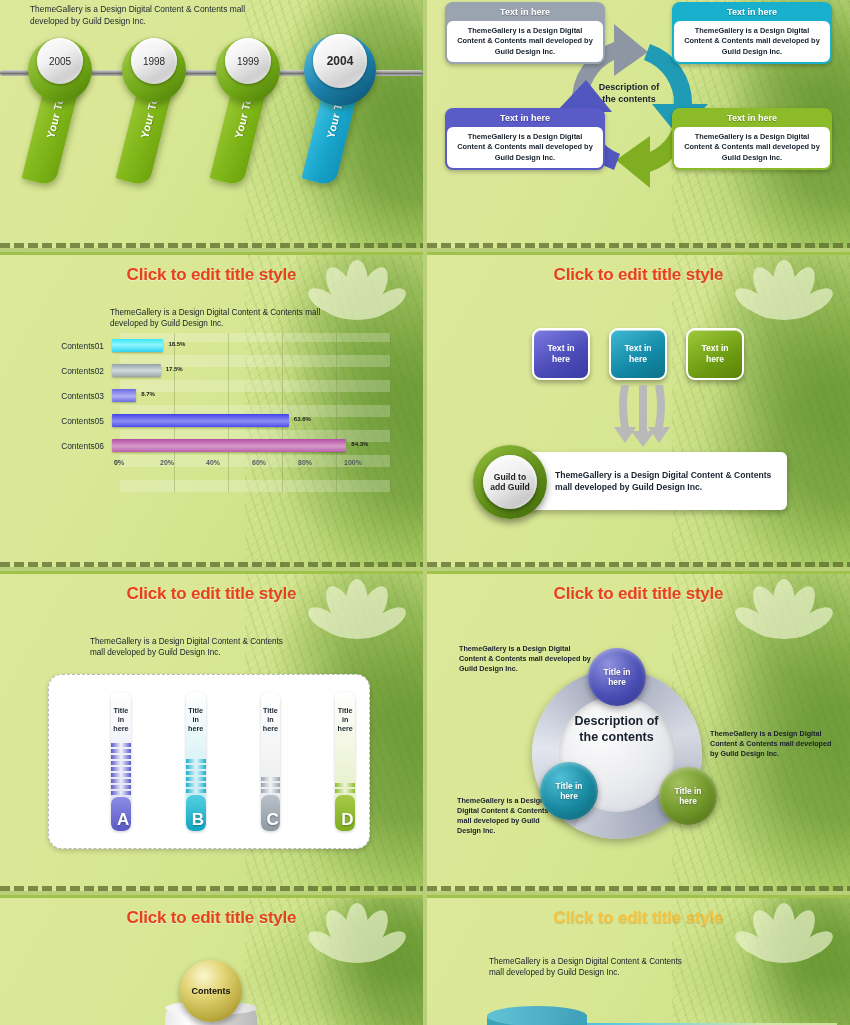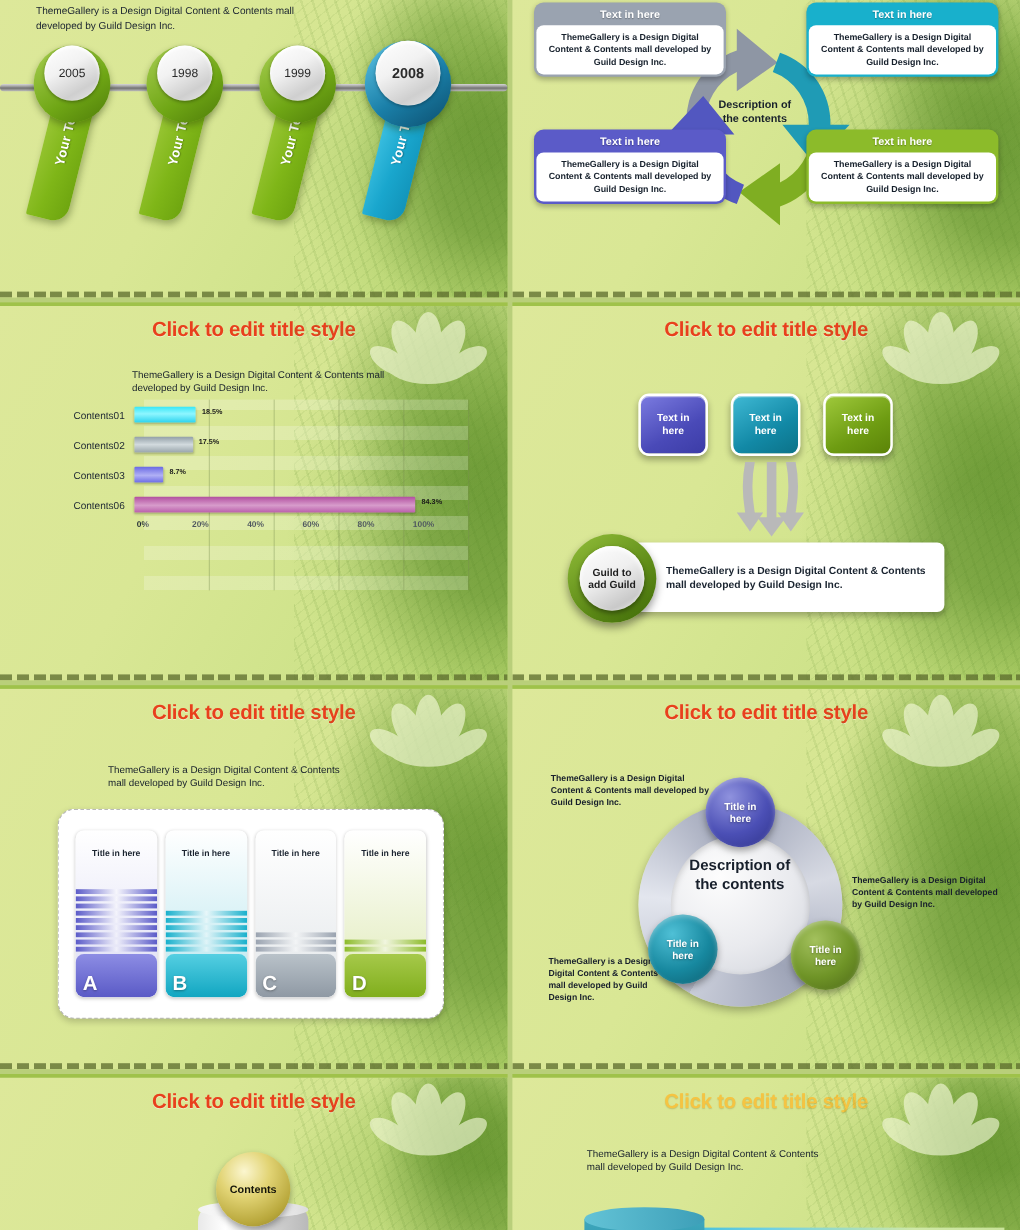--- a/index.html
+++ b/index.html
@@ -109,21 +109,21 @@
   .cpanel{ position:absolute; left:100px; top:197px; width:260px; height:58px;
      background:#fff; border-radius:6px; display:flex; align-items:center; padding:0 14px 0 28px;
      font-size:8.6px; font-weight:bold; color:#1a2430; line-height:1.45;
      box-shadow:0 3px 6px rgba(0,0,0,.28);}
 
   
   .colcard{ position:absolute; left:48px; top:100px; width:322px; height:175px;
      background:#fff; border-radius:14px; border:1px dashed #b9b9b9;
      box-shadow:0 2px 5px rgba(0,0,0,.18); display:flex; gap:7px; padding:17px 14px;}
   .col{ flex:1; display:flex; flex-direction:column; border-radius:7px; overflow:hidden;
-     box-shadow:0 1px 3px rgba(0,0,0,.2);}
+     box-shadow:0 1px 3px rgba(0,0,0,.2);margin-left:48px;}
   .col .ct{ text-align:center; font-size:7.2px; font-weight:bold; color:#1b2430; padding:14px 0 10px;}
   .col .fill{ flex:1; }
   .col .stripes{ width:100%; }
   .col .stripes div{ height:4px; margin-bottom:2px; }
   .col .base{ height:36px; border-radius:7px; display:flex; align-items:flex-end;
      padding:0 0 1px 6px; color:#fff; font-size:17px; font-weight:bold;
      text-shadow:0 1px 2px rgba(0,0,0,.35);}
 
   
   .donut{ position:absolute; left:105px; top:95px; width:170px; height:170px; border-radius:50%;
@@ -205,21 +205,21 @@
         <div class="tl-inner">1999</div>
       </div>
     </div>
 
     <div class="tl-item active" style="left:306px">
       <div class="tl-ribbon" style="background:linear-gradient(100deg,#45c6e6,#19a6cd 55%,#1192b8)">
         <div class="rt2">Your Text</div>
         <div class="rt">Your Text</div>
       </div>
       <div class="tl-circ" style="background:linear-gradient(145deg,#5fc6e8,#1a7fa8 55%,#0c4e6e); width:72px; height:72px; left:-2px; top:-4px">
-        <div class="tl-inner" style="width:54px;height:54px">2008</div>
+        <div class="tl-inner" style="width:54px;height:54px">2004</div>
       </div>
     </div>
     <div class="brickstrip"></div>
   </section>
 
   <section class="slide first">
     <div class="leaf"></div>
 
     <svg style="position:absolute;left:125px;top:8px;width:160px;height:180px" viewBox="0 0 160 180">
       <path d="M20 96 A62 62 0 0 1 62 34 L62 16 L96 44 L62 68 L62 52 A46 46 0 0 0 36 96 Z" fill="#8e96a4"></path>
@@ -291,20 +291,27 @@
             <div class="cplot">
               <div class="cbar" style="width: 17.5%; background: linear-gradient(rgb(147, 160, 168), rgb(210, 218, 222) 50%, rgb(154, 166, 172));"></div>
               <div class="cval" style="left: calc(17.5% + 5px);">17.5%</div>
             </div>
           </div>
           <div class="crow">
             <div class="clabel">Contents03</div>
             <div class="cplot">
               <div class="cbar" style="width: 8.7%; background: linear-gradient(rgb(106, 106, 228), rgb(176, 176, 245) 55%, rgb(110, 110, 230));"></div>
               <div class="cval" style="left: calc(8.7% + 5px);">8.7%</div>
+            </div>
+          </div>
+          <div class="crow">
+            <div class="clabel">Contents05</div>
+            <div class="cplot">
+              <div class="cbar" style="width: 63.6%; background: linear-gradient(rgb(66, 66, 234), rgb(143, 143, 244) 55%, rgb(77, 77, 236));"></div>
+              <div class="cval" style="left: calc(63.6% + 5px);">63.6%</div>
             </div>
           </div>
           <div class="crow">
             <div class="clabel">Contents06</div>
             <div class="cplot">
               <div class="cbar" style="width: 84.3%; background: linear-gradient(rgb(178, 79, 160), rgb(215, 156, 203) 55%, rgb(187, 96, 172));"></div>
               <div class="cval" style="left: calc(84.3% + 5px);">84.3%</div>
             </div>
           </div>
         </div>

